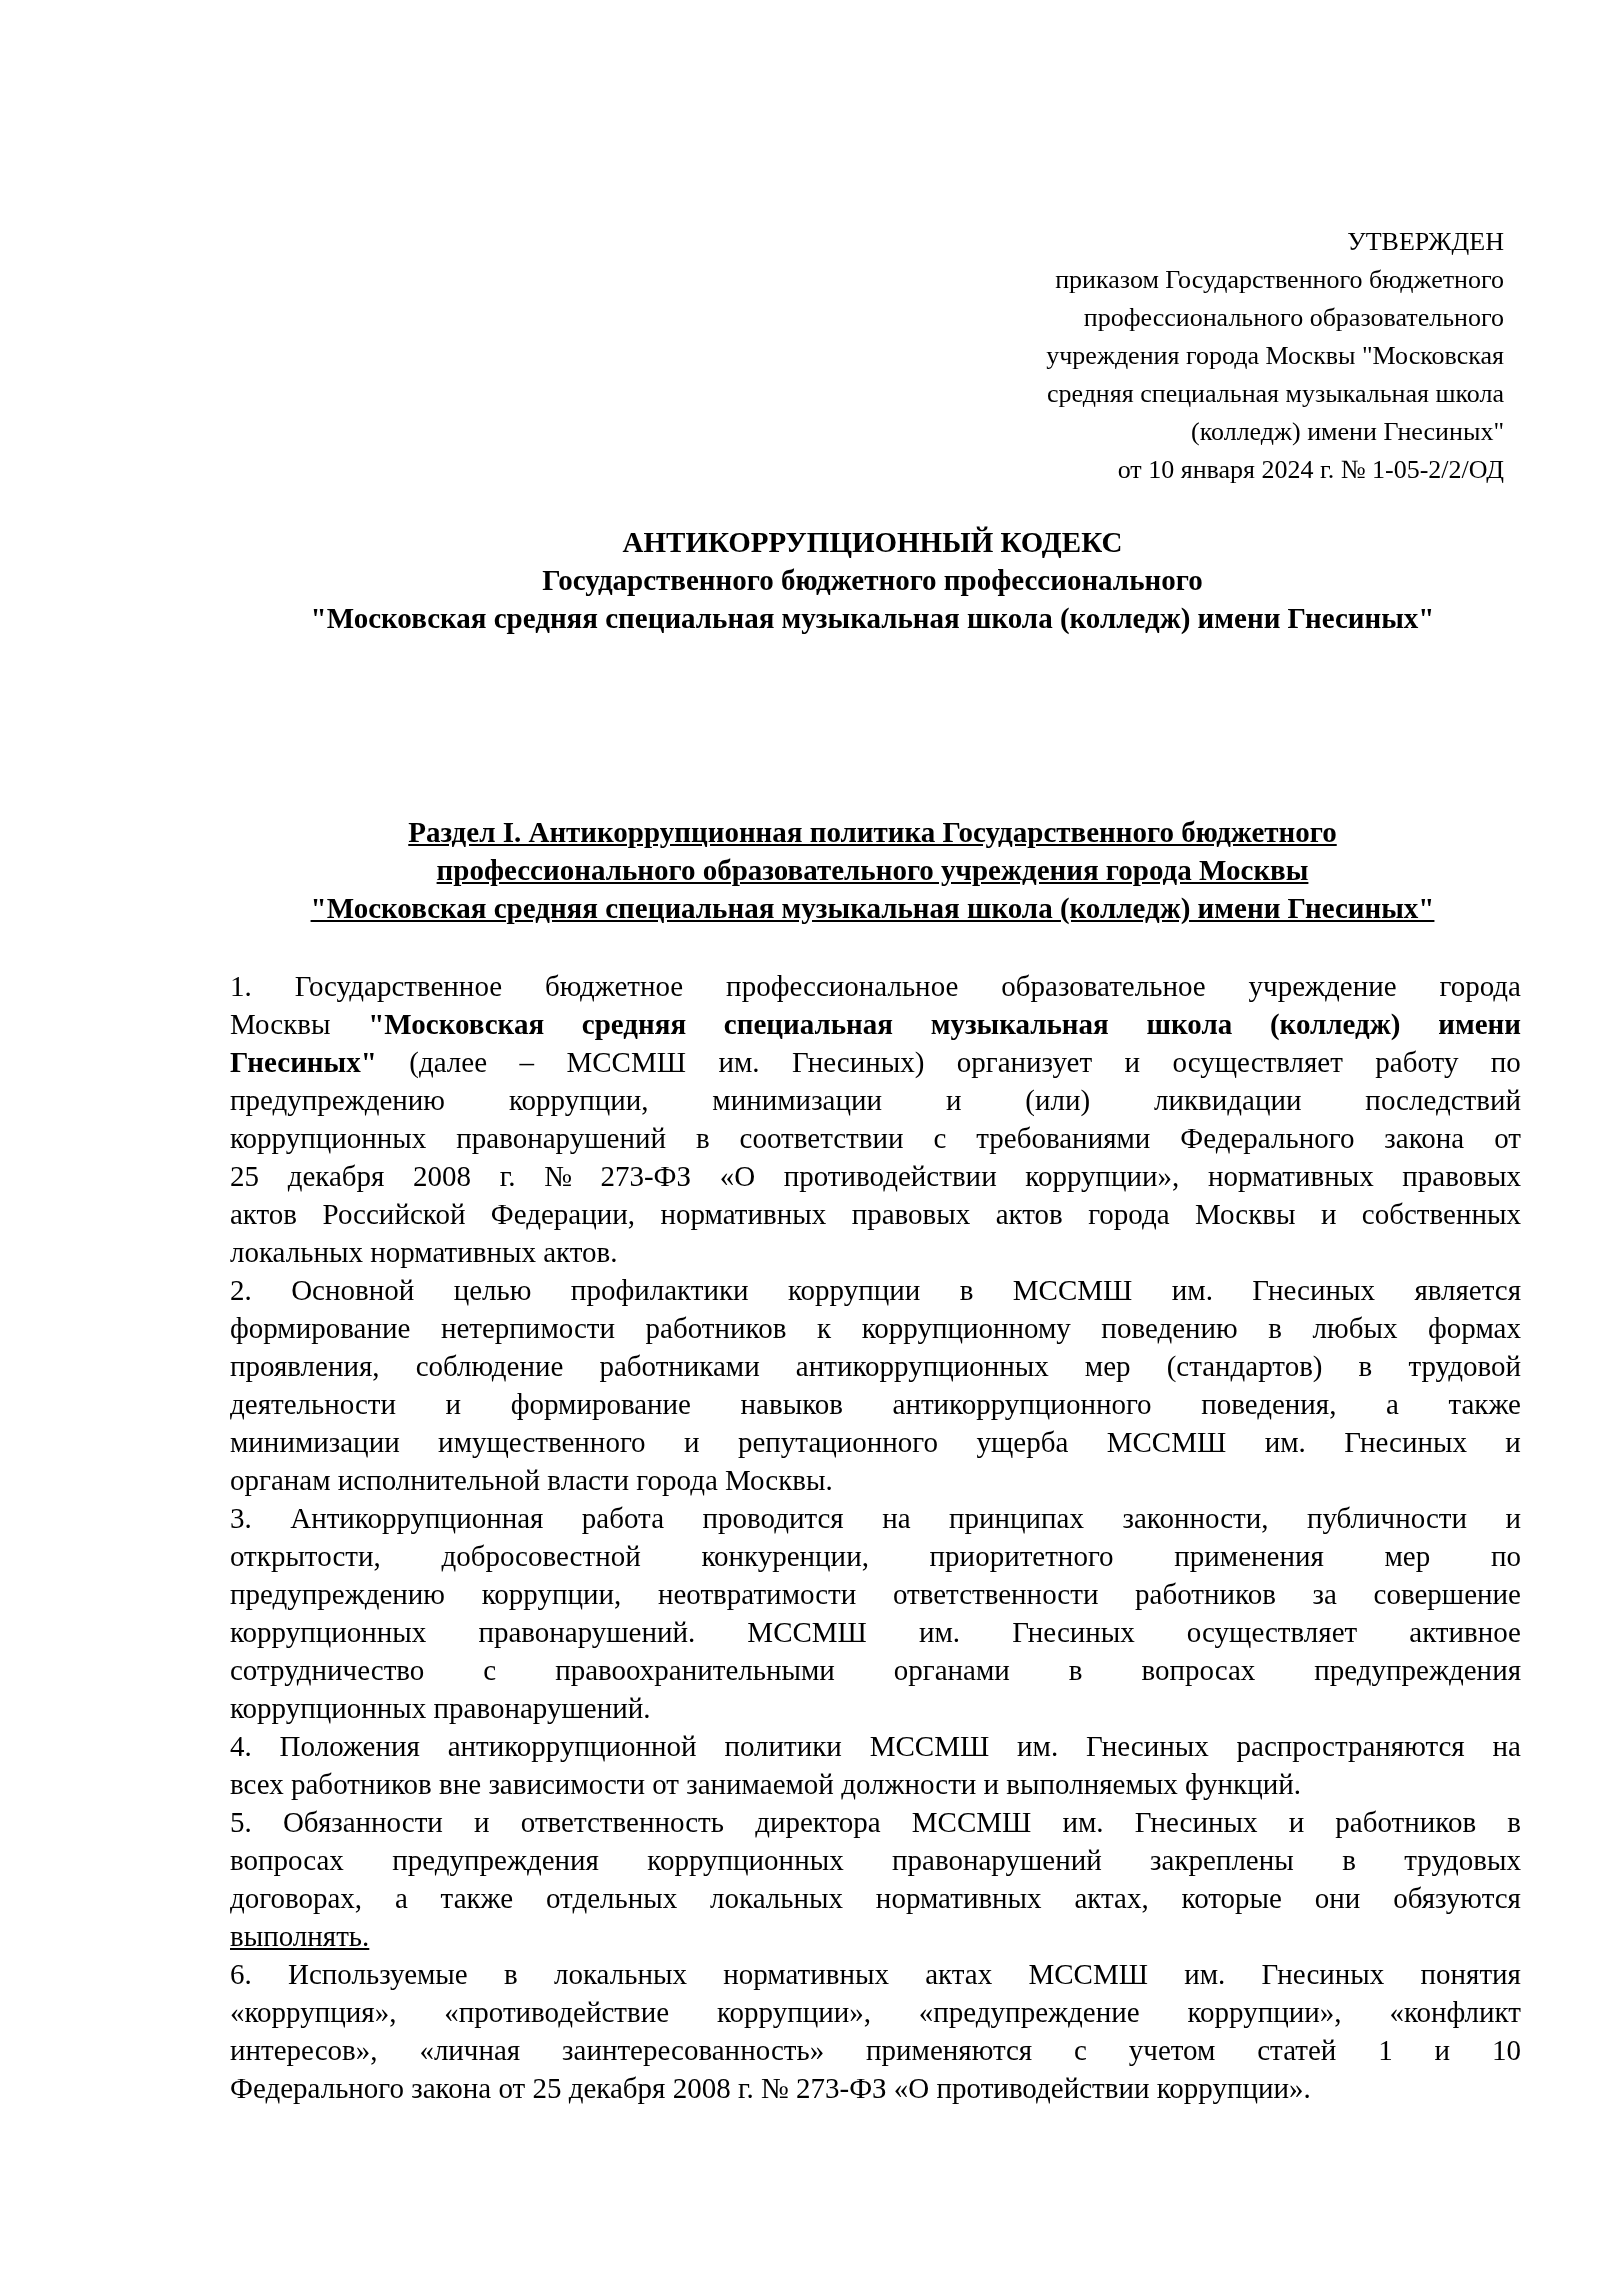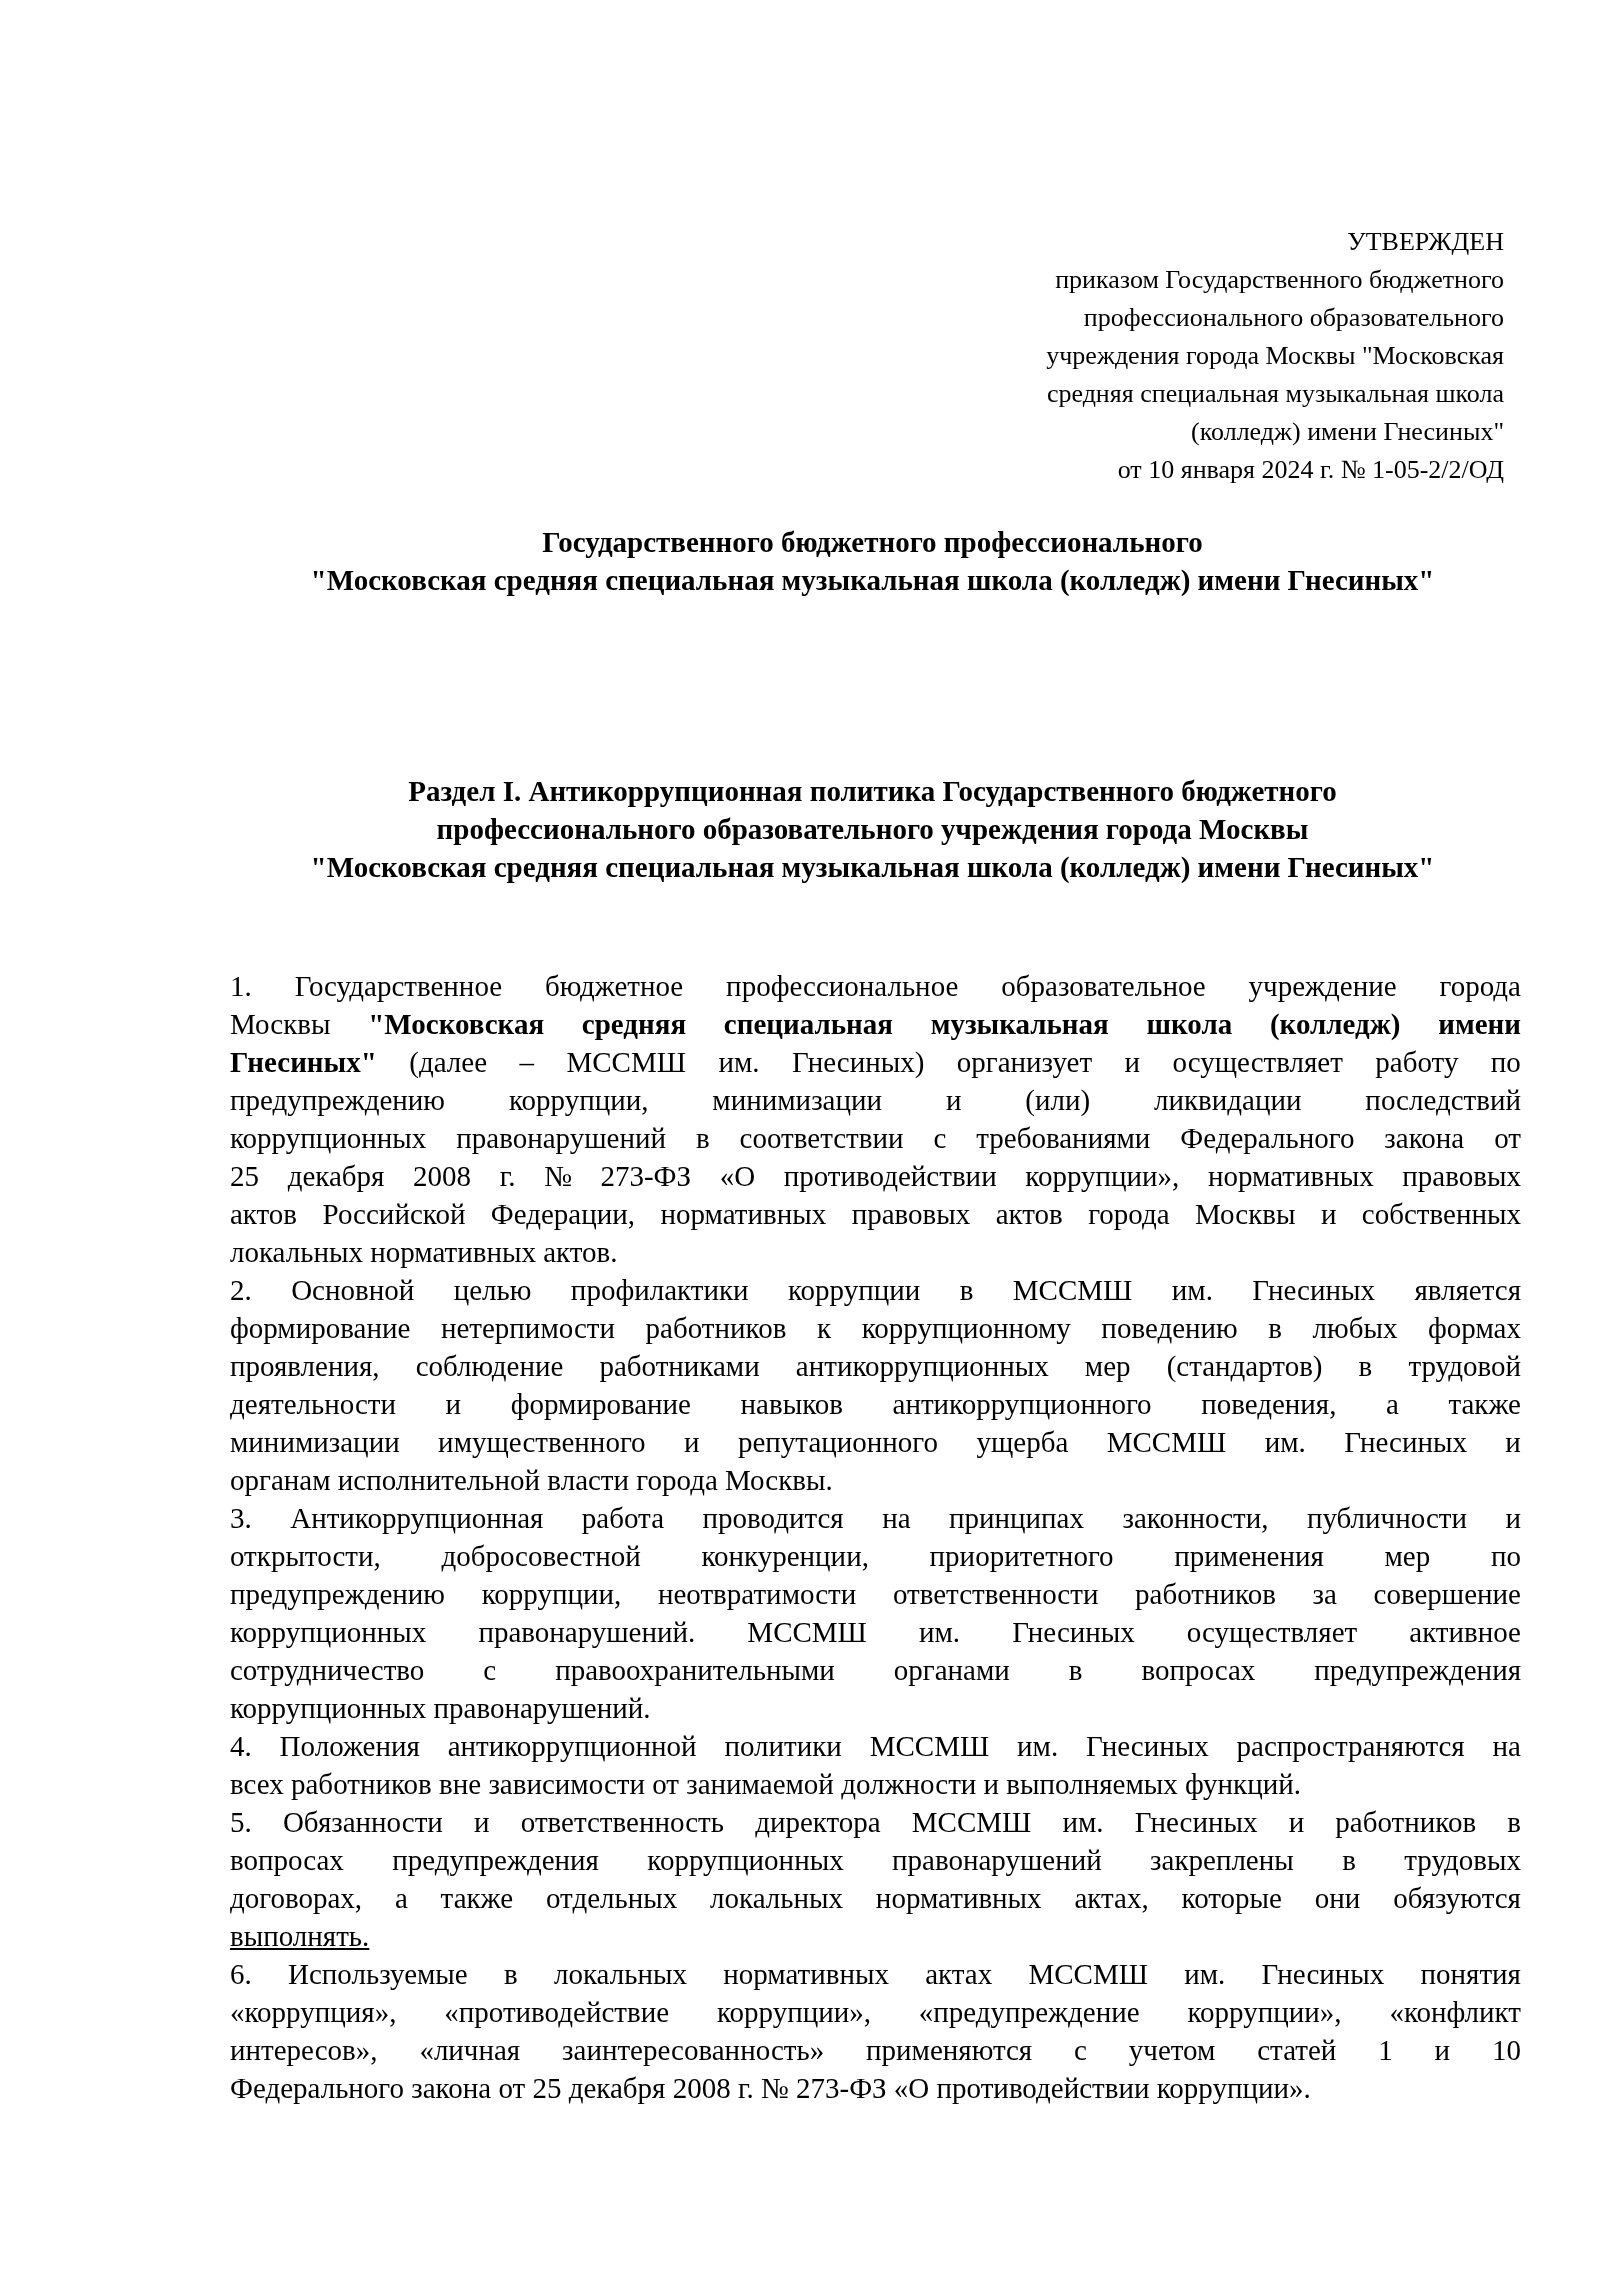--- a/index.html
+++ b/index.html
@@ -40,26 +40,27 @@
       width: 1353px;
       text-align: center;
       font-weight: bold;
       font-size: 29px;
       line-height: 38px;
     }
     .doc-title div { white-space: nowrap; }
     .section-title {
       position: absolute;
       left: 196px;
-      top: 772px;
+      top: 813px;
       width: 1353px;
       text-align: center;
       font-weight: bold;
       font-size: 29px;
       line-height: 38px;
+      text-decoration: underline;
     }
     .section-title div { white-space: nowrap; }
     .body {
       position: absolute;
       left: 230px;
       top: 967px;
       width: 1291px;
       font-size: 29px;
       line-height: 38px;
       text-align: justify;
@@ -81,20 +82,21 @@
     <div>УТВЕРЖДЕН</div>
     <div>приказом Государственного бюджетного</div>
     <div>профессионального образовательного</div>
     <div>учреждения города Москвы "Московская</div>
     <div>средняя специальная музыкальная школа</div>
     <div>(колледж) имени Гнесиных"</div>
     <div>от 10 января 2024 г. № 1-05-2/2/ОД</div>
   </div>
 
   <div class="doc-title">
+    <div>АНТИКОРРУПЦИОННЫЙ КОДЕКС</div>
     <div>Государственного бюджетного профессионального</div>
     <div>"Московская средняя специальная музыкальная школа (колледж) имени Гнесиных"</div>
   </div>
 
   <div class="section-title">
     <div>Раздел I. Антикоррупционная политика Государственного бюджетного</div>
     <div>профессионального образовательного учреждения города Москвы</div>
     <div>"Московская средняя специальная музыкальная школа (колледж) имени Гнесиных"</div>
   </div>
 

